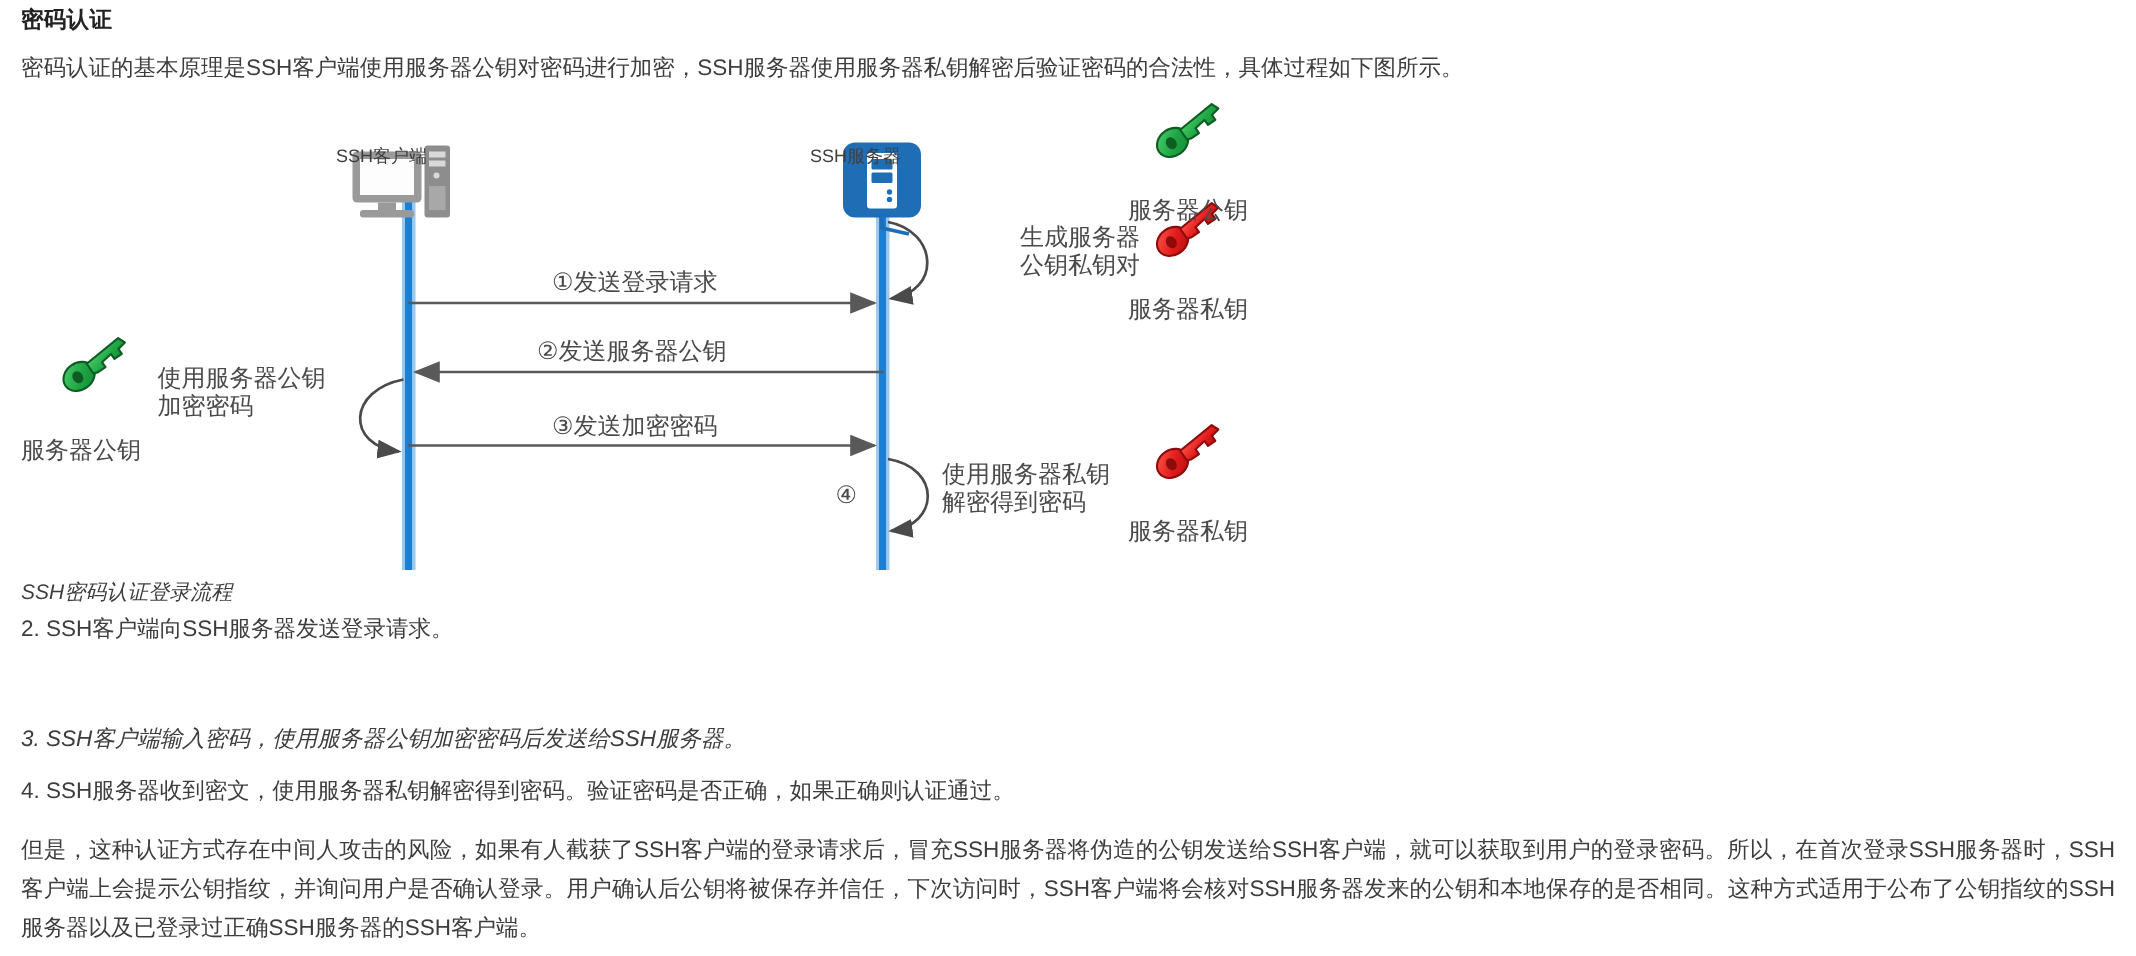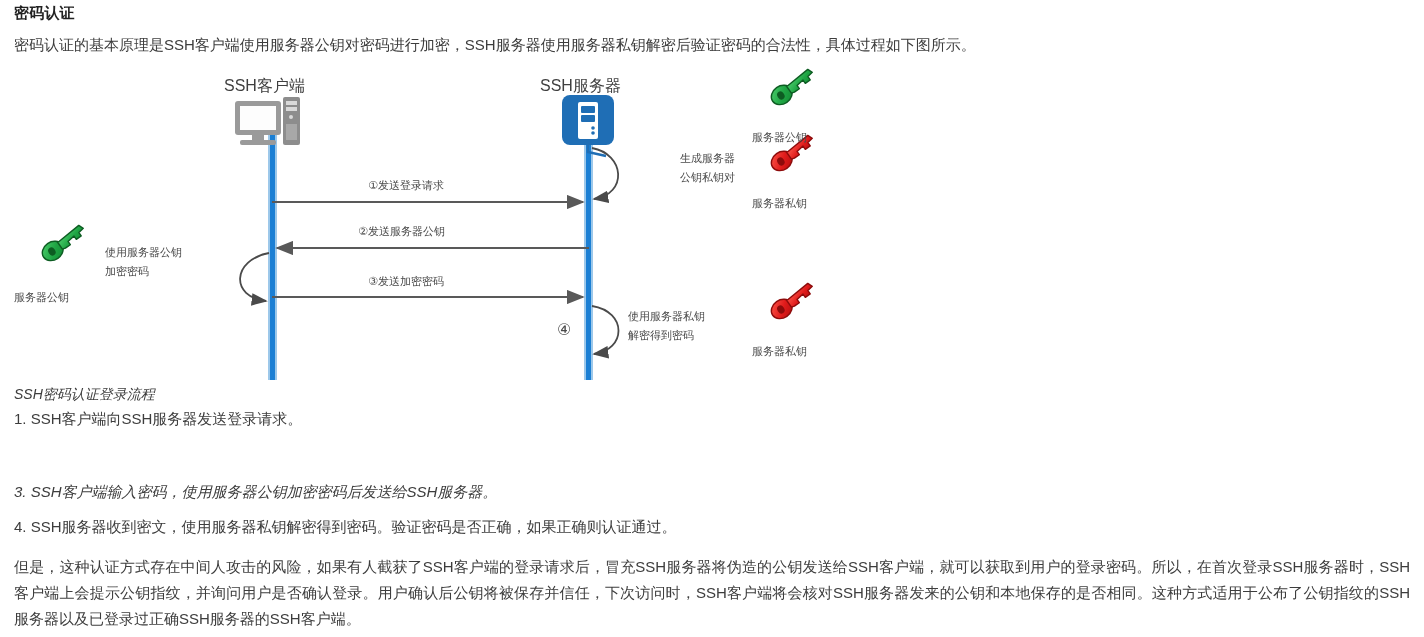--- a/index.html
+++ b/index.html
@@ -21,23 +21,23 @@
   .intro{
     position:absolute;left:14px;top:36px;
     font-size:15px;color:#3d3d3d;white-space:nowrap;
   }
 
   
   .diagram{position:absolute;left:0px;top:68px;width:960px;height:320px;}
   .diagram svg{display:block;}
 
   .dg-label{
-    position:absolute;font-size:11px;color:#4a4a4a;white-space:nowrap;
-  }
-  .dg-label.title{font-size:16px;color:#3f3f3f;}
+    position:absolute;font-size:16px;color:#4a4a4a;white-space:nowrap;
+  }
+  .dg-label.title{font-size:12px;color:#3f3f3f;margin-top:20px;}
   .dg-label.two-line{line-height:19px;white-space:pre-line;}
 
   
   .caption{
     position:absolute;left:14px;top:386px;
     font-size:14px;font-style:italic;color:#3d3d3d;white-space:nowrap;
   }
   .step{
     position:absolute;left:14px;
     font-size:15px;color:#3d3d3d;white-space:nowrap;
@@ -192,19 +192,19 @@
     <div class="dg-label" style="left:557px;top:252px;font-size:16px;">④</div>
 
     <div class="dg-label" style="left:14px;top:222px;">服务器公钥</div>
     <div class="dg-label" style="left:752px;top:62px;">服务器公钥</div>
     <div class="dg-label" style="left:752px;top:128px;">服务器私钥</div>
     <div class="dg-label" style="left:752px;top:276px;">服务器私钥</div>
   </div>
 
   <div class="caption">SSH密码认证登录流程</div>
 
-  <div class="step s1">1. SSH客户端向SSH服务器发送登录请求。</div>
+  <div class="step s1">2. SSH客户端向SSH服务器发送登录请求。</div>
   <div class="step s3">3. SSH客户端输入密码，使用服务器公钥加密密码后发送给SSH服务器。</div>
   <div class="step s4">4. SSH服务器收到密文，使用服务器私钥解密得到密码。验证密码是否正确，如果正确则认证通过。</div>
 
   <div class="para">但是，这种认证方式存在中间人攻击的风险，如果有人截获了SSH客户端的登录请求后，冒充SSH服务器将伪造的公钥发送给SSH客户端，就可以获取到用户的登录密码。所以，在首次登录SSH服务器时，SSH客户端上会提示公钥指纹，并询问用户是否确认登录。用户确认后公钥将被保存并信任，下次访问时，SSH客户端将会核对SSH服务器发来的公钥和本地保存的是否相同。这种方式适用于公布了公钥指纹的SSH服务器以及已登录过正确SSH服务器的SSH客户端。</div>
 
 </div>
 
 </body></html>

